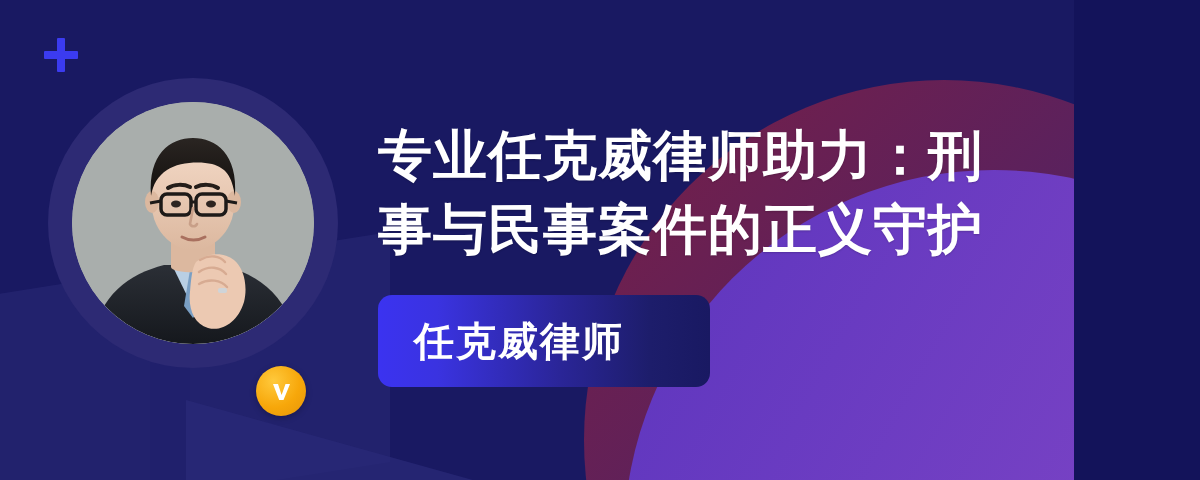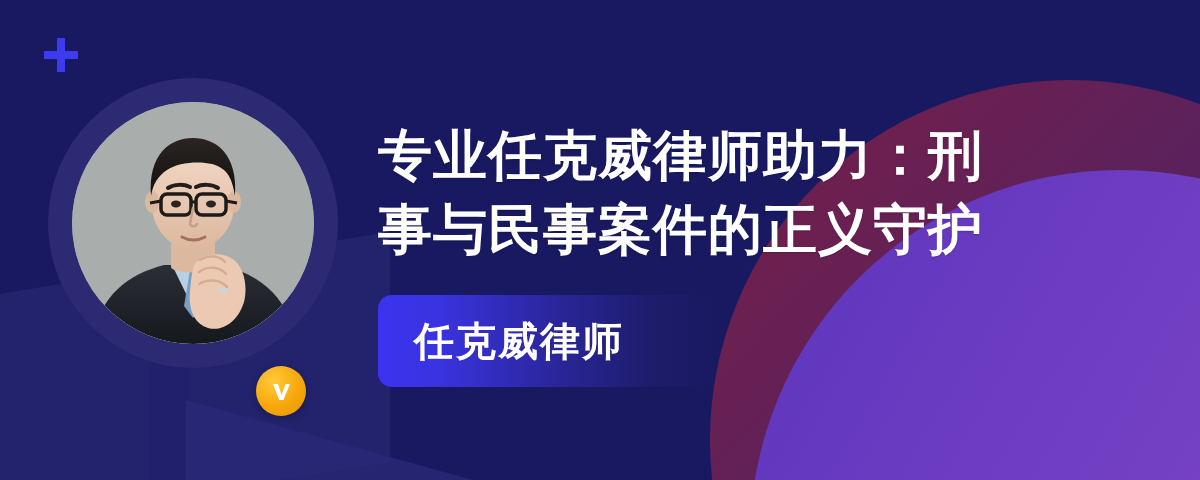--- a/index.html
+++ b/index.html
@@ -5,21 +5,21 @@
   * { margin:0; padding:0; box-sizing:border-box; }
   html, body {
     width:1200px; height:480px;
     background:#13135a;
     font-family:"Liberation Sans","DejaVu Sans",sans-serif;
     overflow:hidden;
   }
 
   .banner{
     position:relative;
-    width:1200px; height:480px;
+    width:1074px; height:480px;
     background:#191962;
     overflow:hidden;
   }
 
   
   .bg-layer{ position:absolute; inset:0; overflow:hidden; pointer-events:none; }
 
   .bg-poly-left{
     position:absolute;
     left:-40px; top:300px;

